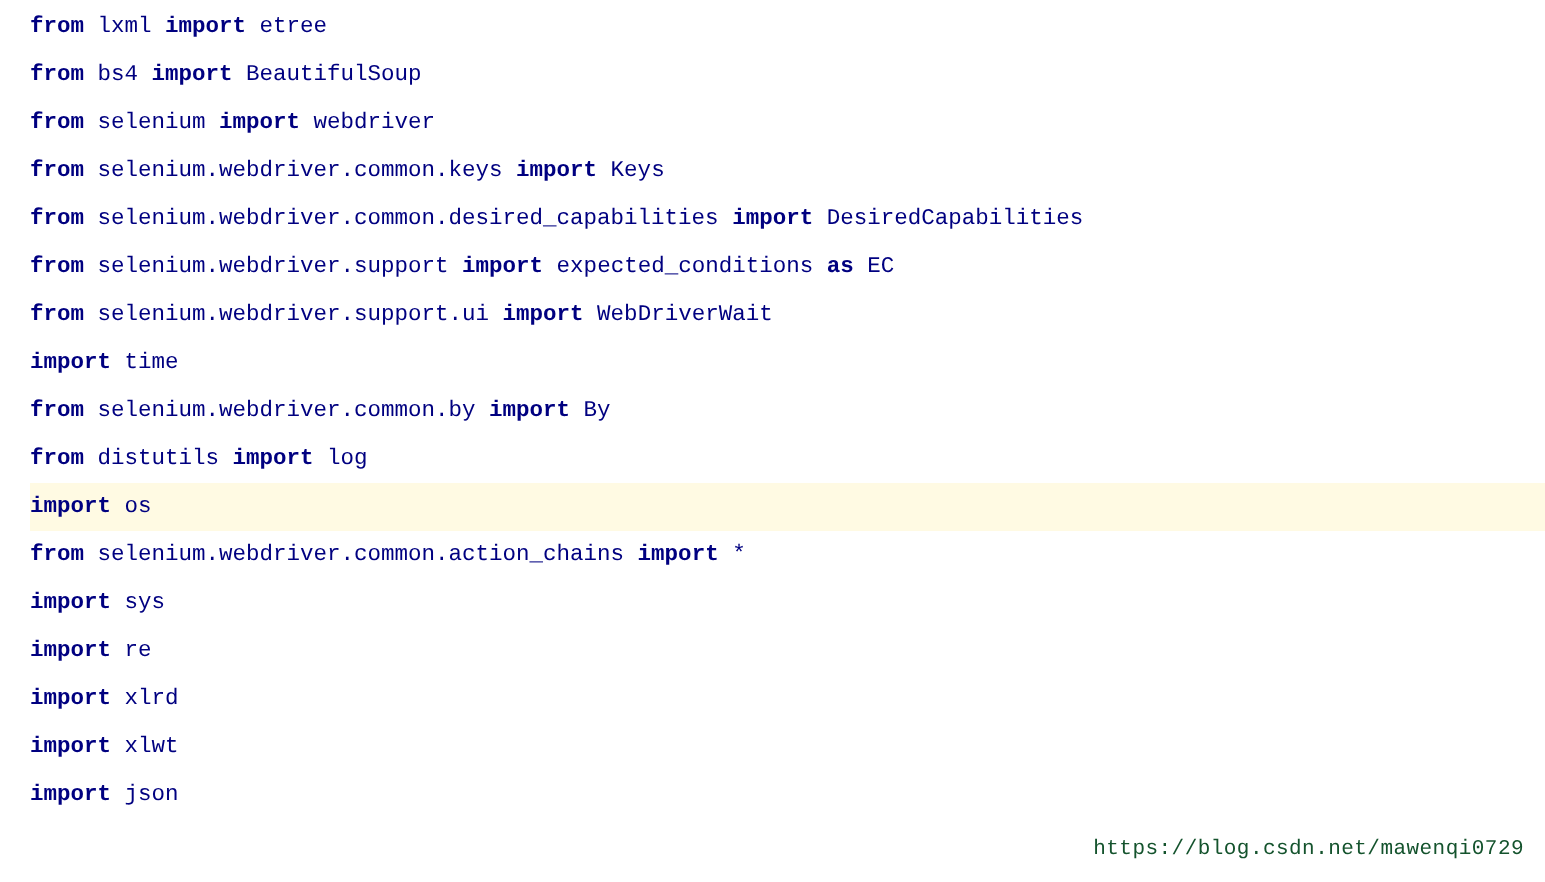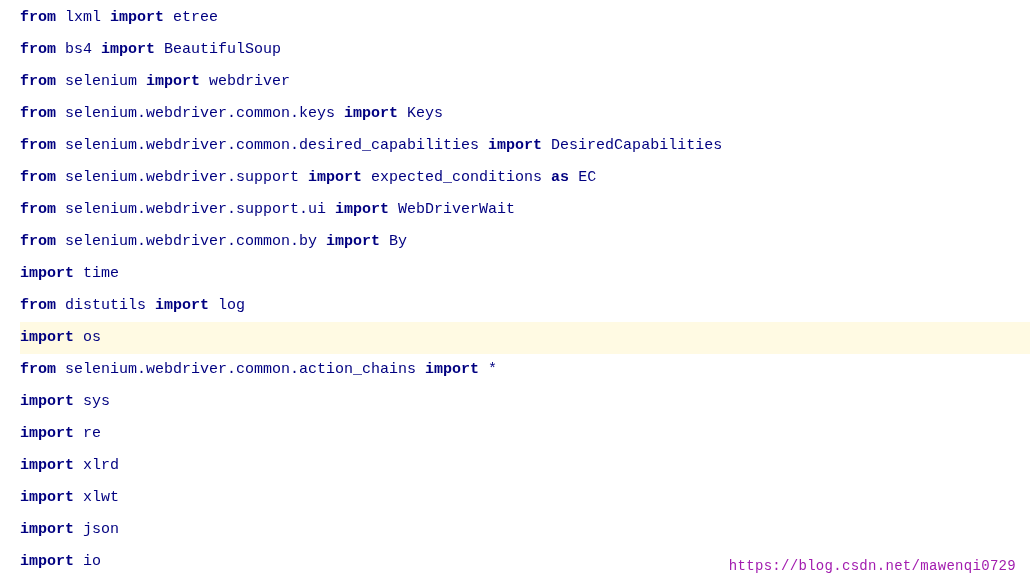--- a/index.html
+++ b/index.html
@@ -25,43 +25,42 @@
     }
     .line.highlighted {
       background: #fffae3;
     }
     .kw { color: #000080; font-weight: bold; }
     .txt { color: #000080; }
     .watermark {
       position: absolute;
       bottom: 6px;
       right: 14px;
-      color: #a21caf;
+      color: #14532d;
       font-size: 14px;
       font-family: "Consolas", "Courier New", monospace;
       letter-spacing: 0.3px;
       margin-left: 28px;
     }
   </style>
 </head>
 <body>
 
 <div class="code-container" id="code-root">
     <div class="line"><span class="kw">from</span><span class="txt"> lxml </span><span class="kw">import</span><span class="txt"> etree</span></div>
     <div class="line"><span class="kw">from</span><span class="txt"> bs4 </span><span class="kw">import</span><span class="txt"> BeautifulSoup</span></div>
     <div class="line"><span class="kw">from</span><span class="txt"> selenium </span><span class="kw">import</span><span class="txt"> webdriver</span></div>
     <div class="line"><span class="kw">from</span><span class="txt"> selenium.webdriver.common.keys </span><span class="kw">import</span><span class="txt"> Keys</span></div>
     <div class="line"><span class="kw">from</span><span class="txt"> selenium.webdriver.common.desired_capabilities </span><span class="kw">import</span><span class="txt"> DesiredCapabilities</span></div>
     <div class="line"><span class="kw">from</span><span class="txt"> selenium.webdriver.support </span><span class="kw">import</span><span class="txt"> expected_conditions </span><span class="kw">as</span><span class="txt"> EC</span></div>
     <div class="line"><span class="kw">from</span><span class="txt"> selenium.webdriver.support.ui </span><span class="kw">import</span><span class="txt"> WebDriverWait</span></div>
+    <div class="line"><span class="kw">import</span><span class="txt"> time</span></div>
     <div class="line"><span class="kw">from</span><span class="txt"> selenium.webdriver.common.by </span><span class="kw">import</span><span class="txt"> By</span></div>
-    <div class="line"><span class="kw">import</span><span class="txt"> time</span></div>
     <div class="line"><span class="kw">from</span><span class="txt"> distutils </span><span class="kw">import</span><span class="txt"> log</span></div>
     <div class="line highlighted"><span class="kw">import</span><span class="txt"> os</span></div>
     <div class="line"><span class="kw">from</span><span class="txt"> selenium.webdriver.common.action_chains </span><span class="kw">import</span><span class="txt"> *</span></div>
     <div class="line"><span class="kw">import</span><span class="txt"> sys</span></div>
     <div class="line"><span class="kw">import</span><span class="txt"> re</span></div>
     <div class="line"><span class="kw">import</span><span class="txt"> xlrd</span></div>
     <div class="line"><span class="kw">import</span><span class="txt"> xlwt</span></div>
     <div class="line"><span class="kw">import</span><span class="txt"> json</span></div>
-    <div class="line"><span class="kw">import</span><span class="txt"> io</span></div>
   </div>
 <div class="watermark">https://blog.csdn.net/mawenqi0729</div>
 
 </body></html>

